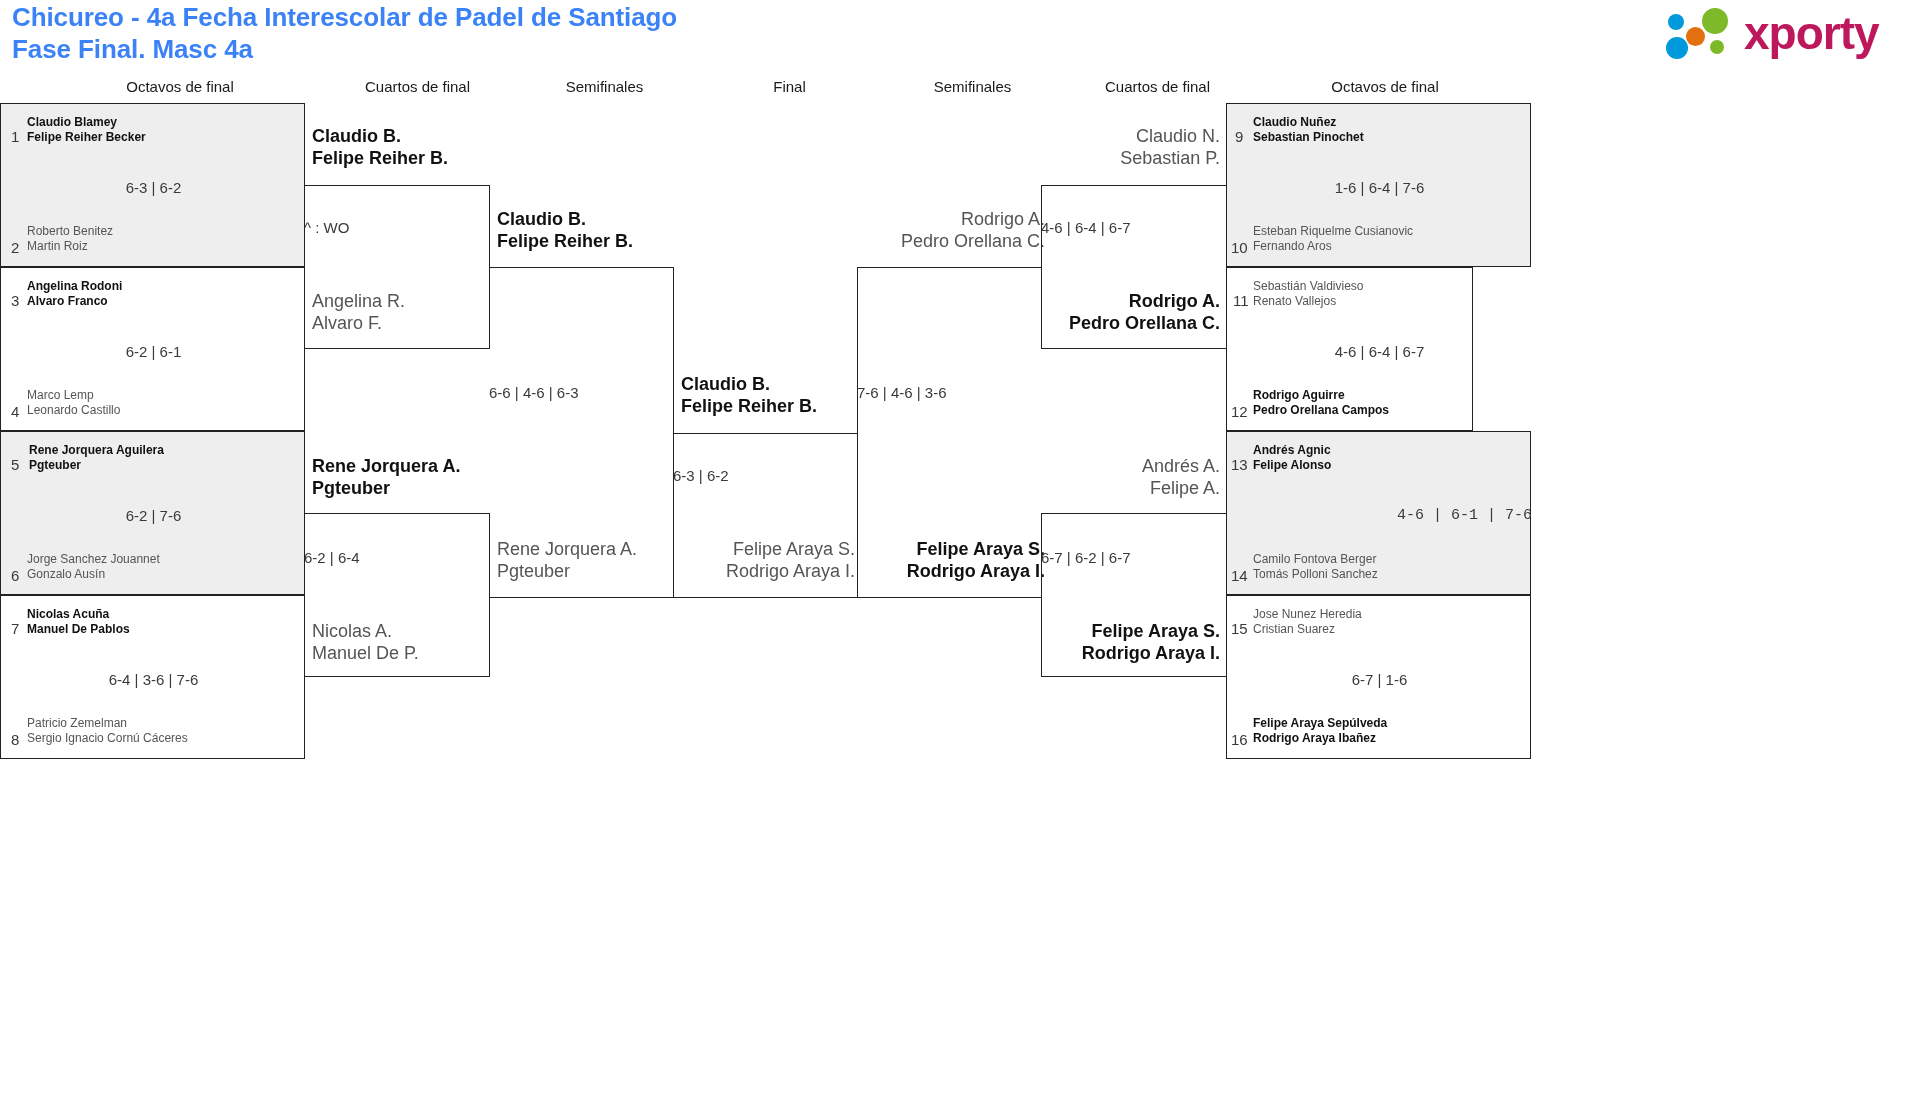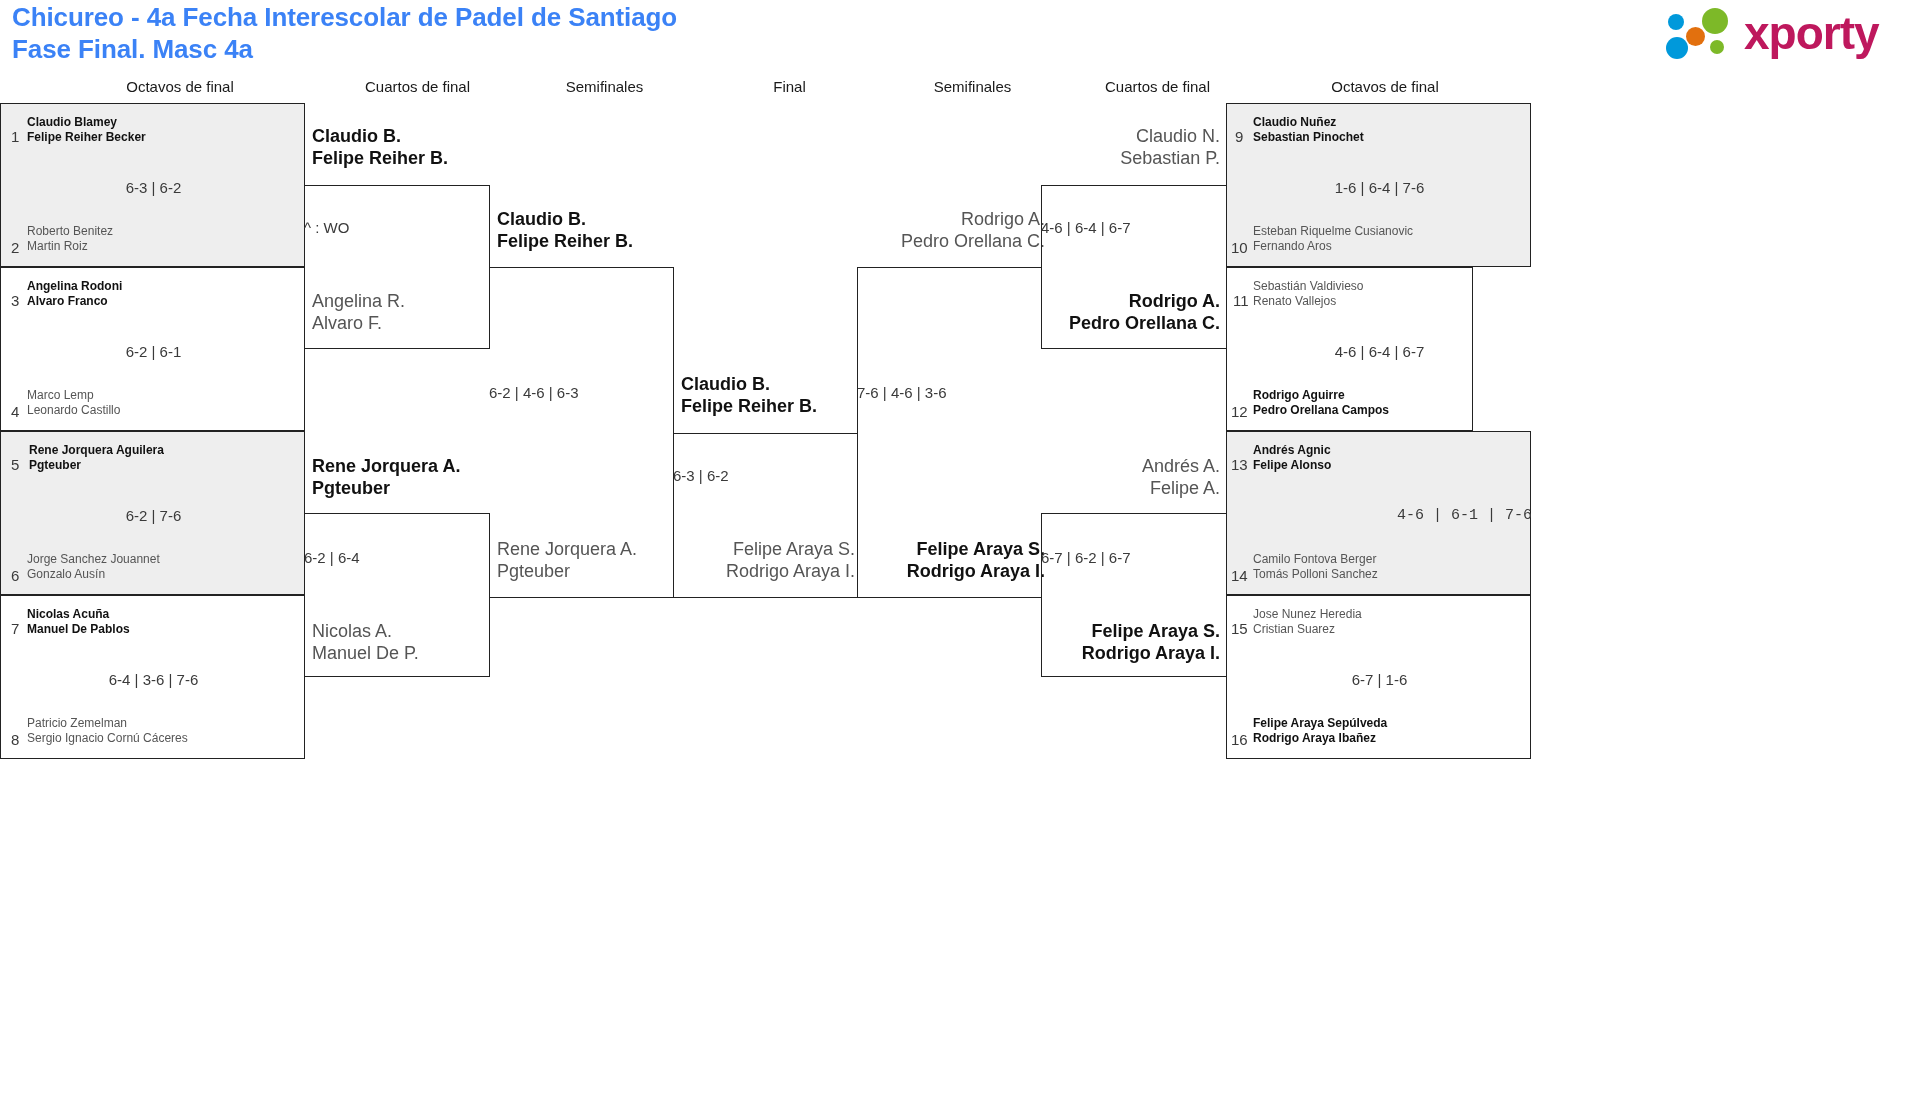--- a/index.html
+++ b/index.html
@@ -242,21 +242,21 @@
   <div class="team lose" style="left:312px; top:620px;">
     <span class="nm2">Nicolas A.</span>
     <span class="nm2">Manuel De P.</span>
   </div>
 
   <div class="conn no-left" style="left:489px; top:267px; width:185px; height:331px;"></div>
   <div class="team win" style="left:497px; top:208px;">
     <span class="nm2">Claudio B.</span>
     <span class="nm2">Felipe Reiher B.</span>
   </div>
-  <div class="score" style="left:489px; top:384px; width:185px;">6-2 | 4-6 | 6-3</div>
+  <div class="score" style="left:489px; top:384px; width:185px;">6-6 | 4-6 | 6-3</div>
   <div class="team lose" style="left:497px; top:538px;">
     <span class="nm2">Rene Jorquera A.</span>
     <span class="nm2">Pgteuber</span>
   </div>
 
   <div class="conn no-left no-right" style="left:673px; top:433px; width:185px; height:165px;"></div>
   <div class="team win" style="left:681px; top:373px;">
     <span class="nm2">Claudio B.</span>
     <span class="nm2">Felipe Reiher B.</span>
   </div>

